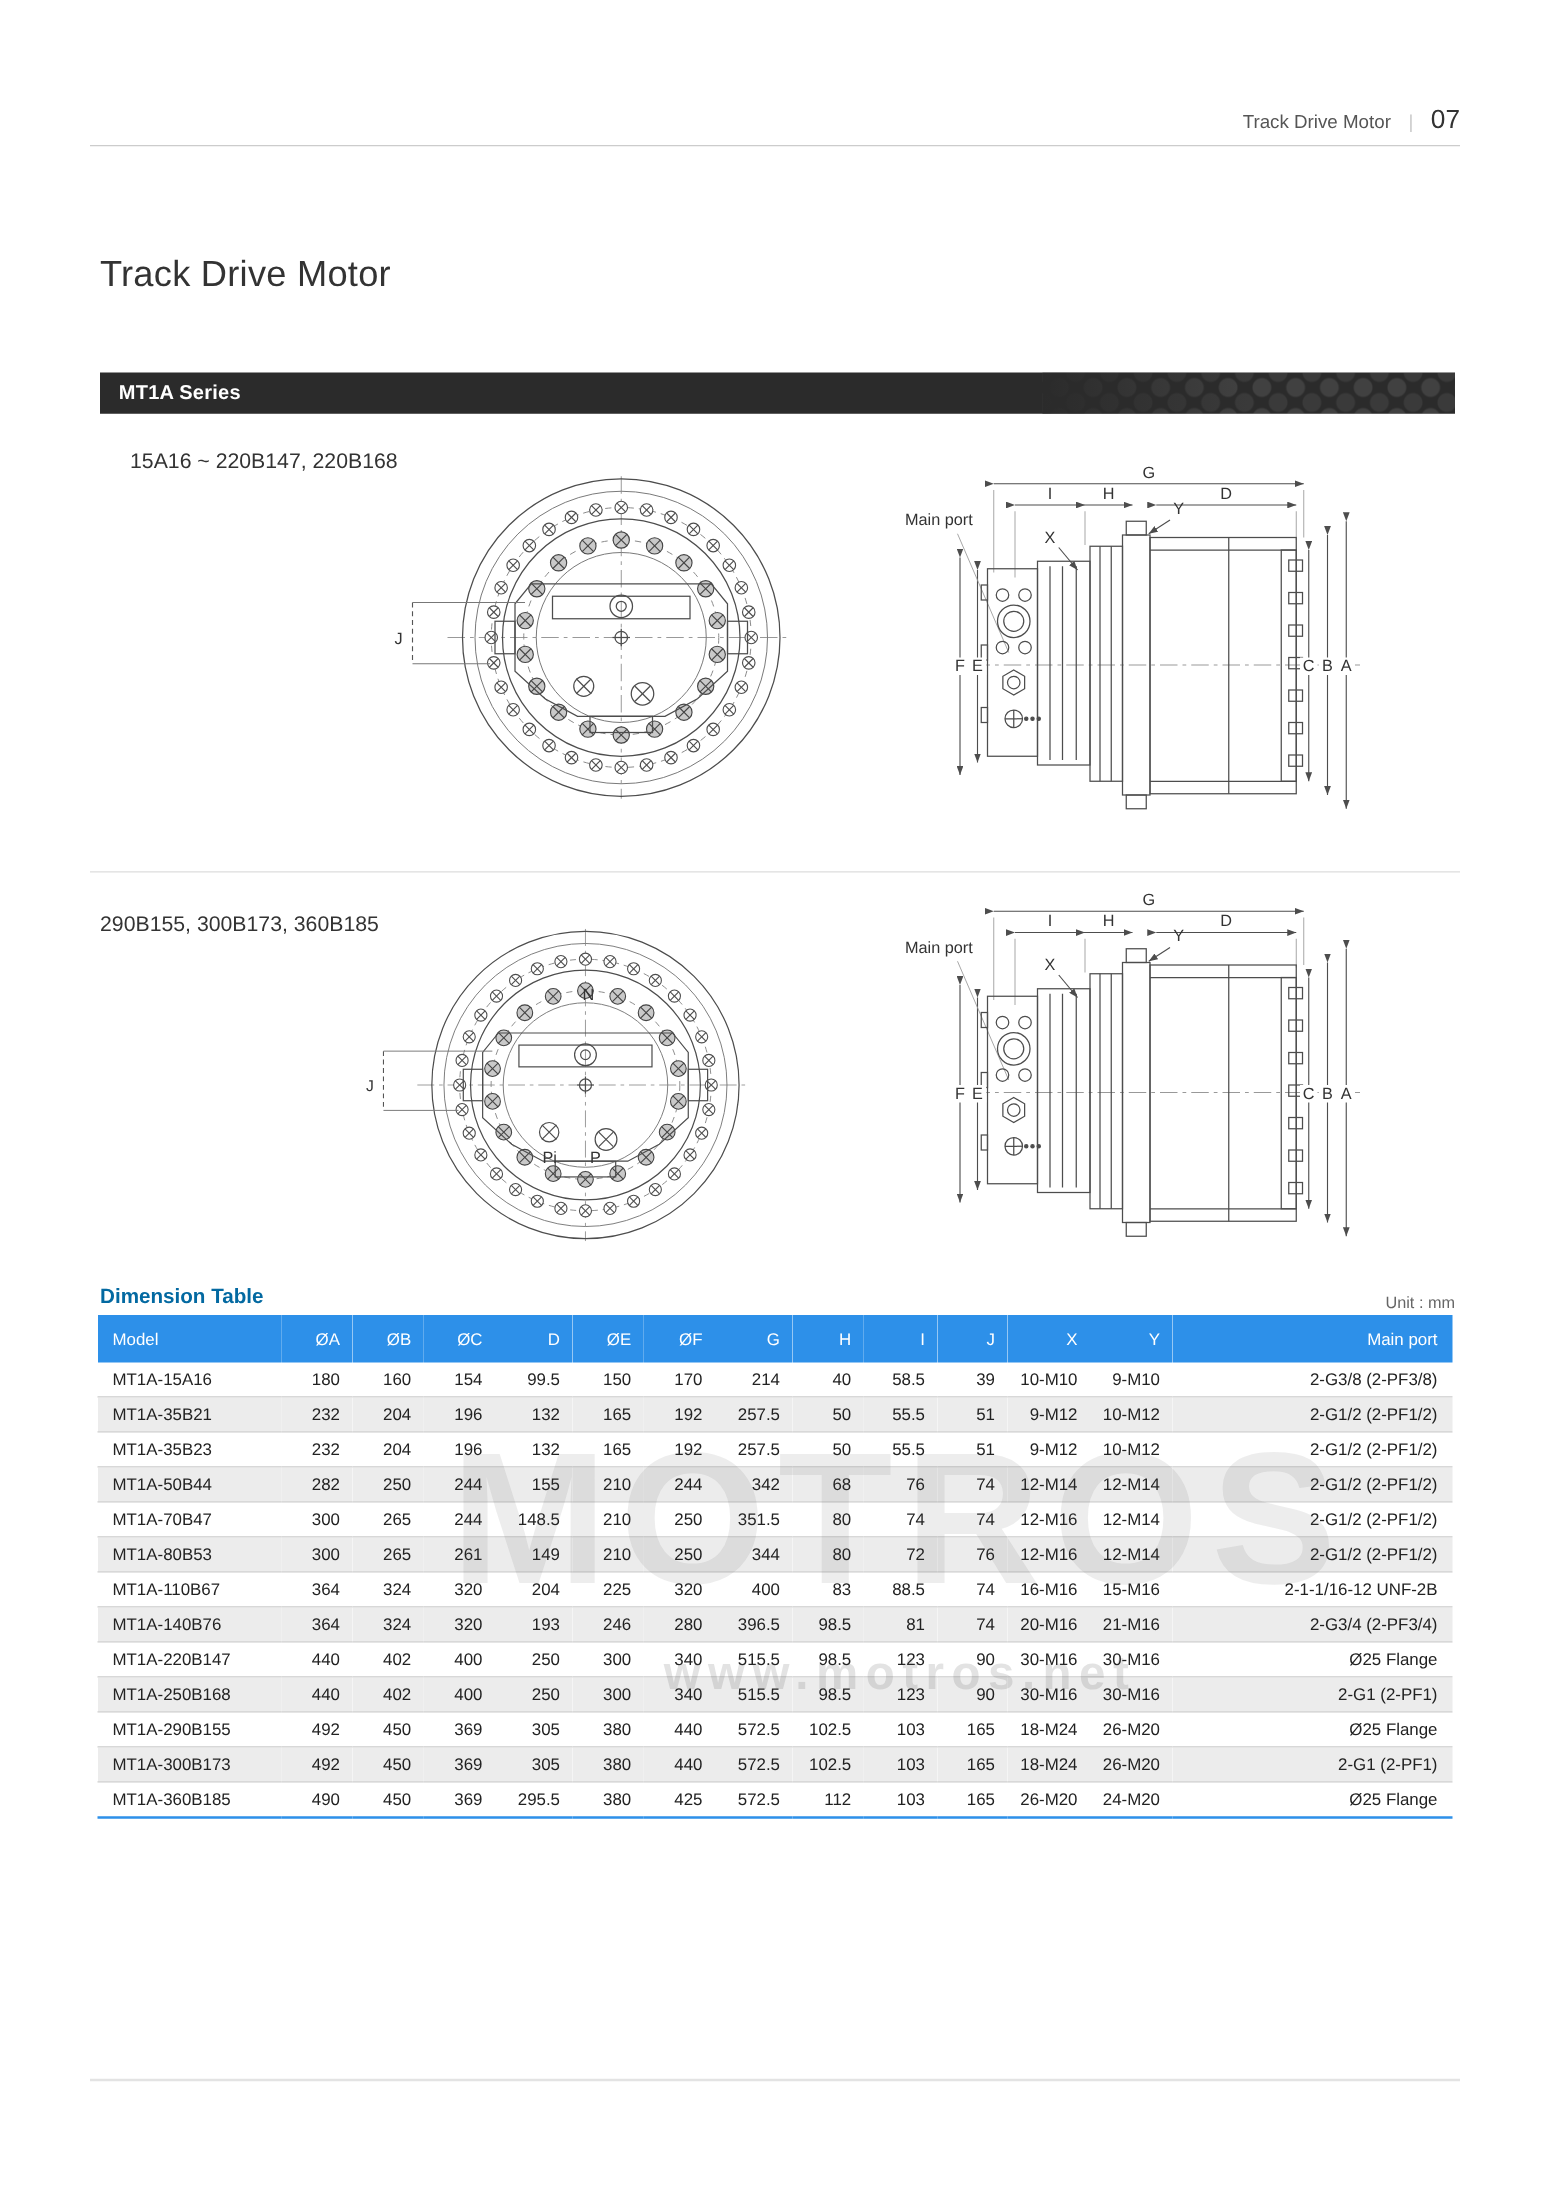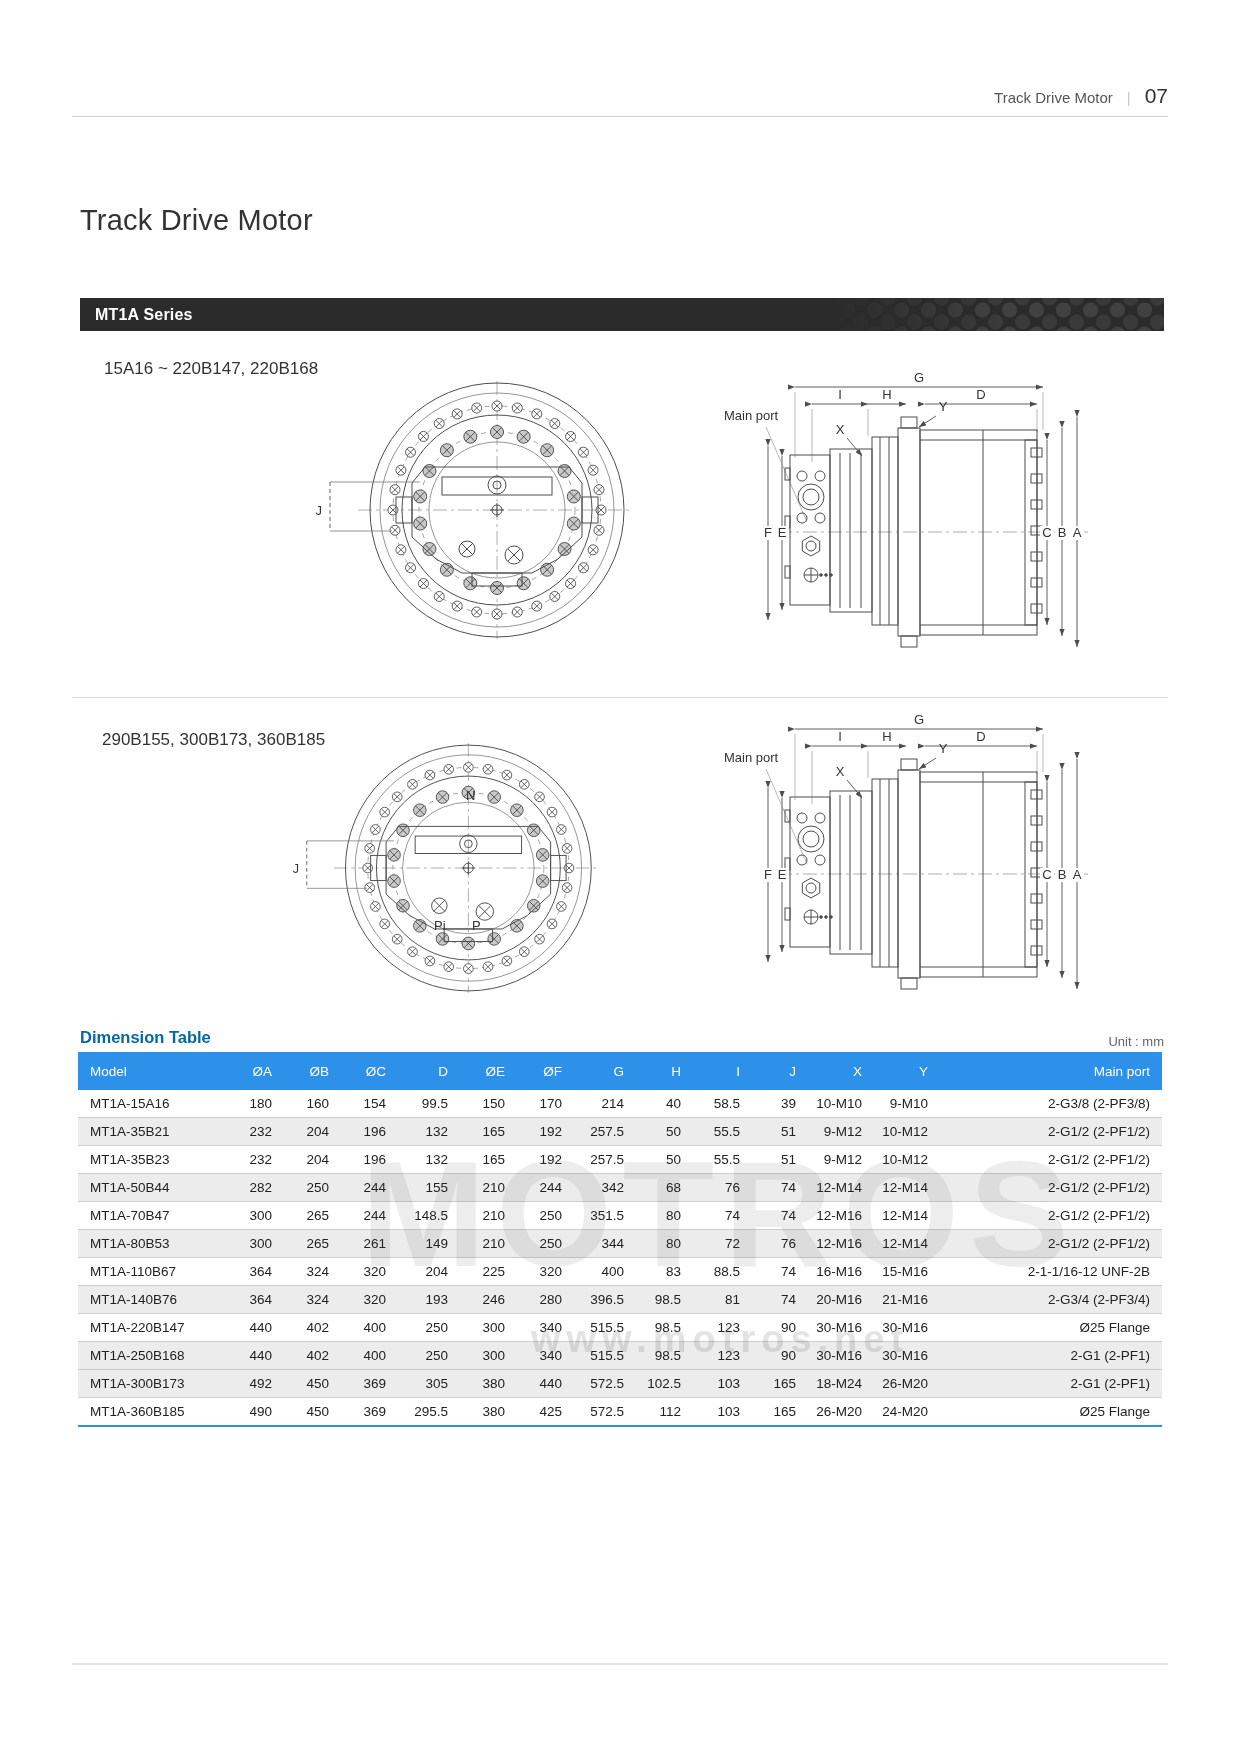--- a/index.html
+++ b/index.html
@@ -22,21 +22,21 @@
   .banner::after{content:"";position:absolute;right:0;top:0;bottom:0;width:330px;
     background-image:linear-gradient(to right,#2B2B2B 0%,rgba(43,43,43,0) 50%),
       radial-gradient(circle,rgba(255,255,255,.10) 0 7px,transparent 8px),
       radial-gradient(circle,rgba(255,255,255,.07) 0 7px,transparent 8px);
     background-size:100% 100%,27px 24px,27px 24px;background-position:0 0,0 0,13px 12px;}
   .banner-label{position:absolute;left:15px;top:0;line-height:33px;color:#fff;
     font-size:16px;font-weight:600;letter-spacing:.2px;}
 
   .section-label{left:80px;font-size:17px;color:#333;}
   .sec1{top:359px;margin-left:24px;}
-  .sec2{top:730px;margin-left:22px;}
+  .sec2{top:730px;}
 
   svg text{font-family:"Liberation Sans",sans-serif;font-size:13px;fill:#333;}
   .fv-label{position:absolute;font-size:13px;color:#333;}
 
   
   .dim-heading{left:80px;top:1028px;font-size:16.5px;font-weight:700;color:#0369a1;}
   .unit{right:76px;top:1034px;font-size:13px;color:#666;}
   .tbl-wrap{left:78px;top:1052px;}
   table{border-collapse:collapse;table-layout:fixed;width:1084px;font-size:13.5px;
         border-bottom:2px solid #2D90E9;}
@@ -849,20 +849,36 @@
           <td>300</td>
           <td>340</td>
           <td>515.5</td>
           <td>98.5</td>
           <td>123</td>
           <td>90</td>
           <td>30-M16</td>
           <td>30-M16</td>
           <td class="mainport">2-G1 (2-PF1)</td>
         </tr>
+        <tr>
+          <td class="model">MT1A-290B155</td>
+          <td>492</td>
+          <td>450</td>
+          <td>369</td>
+          <td>305</td>
+          <td>380</td>
+          <td>440</td>
+          <td>572.5</td>
+          <td>102.5</td>
+          <td>103</td>
+          <td>165</td>
+          <td>18-M24</td>
+          <td>26-M20</td>
+          <td class="mainport">Ø25 Flange</td>
+        </tr>
         <tr class="alt">
           <td class="model">MT1A-300B173</td>
           <td>492</td>
           <td>450</td>
           <td>369</td>
           <td>305</td>
           <td>380</td>
           <td>440</td>
           <td>572.5</td>
           <td>102.5</td>

